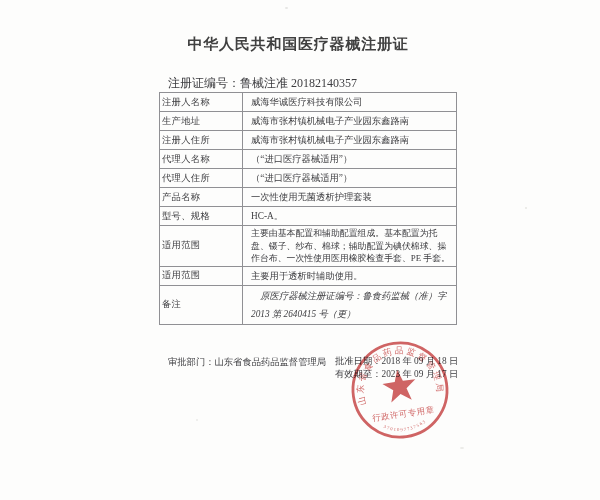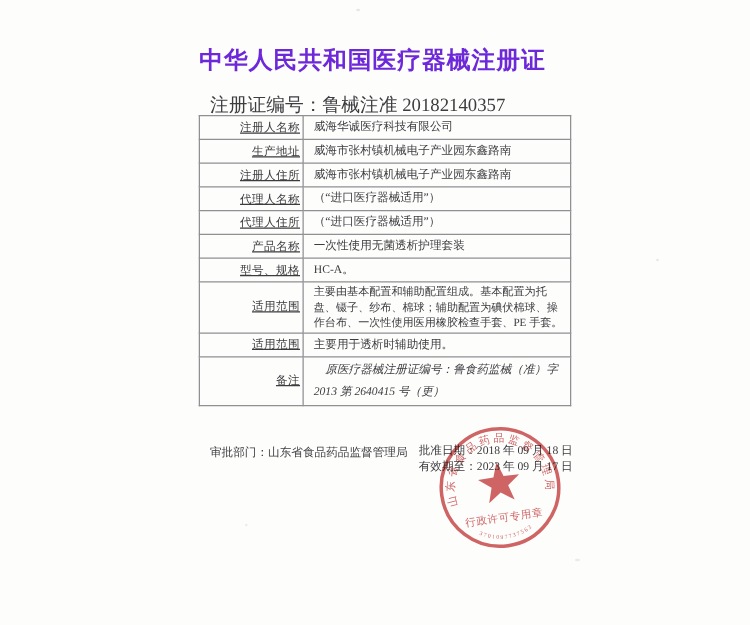--- a/index.html
+++ b/index.html
@@ -7,37 +7,37 @@
     width:600px; height:500px;
     background:#ffffff;
     font-family:"Liberation Serif","DejaVu Serif",serif;
   }
   .page {
     position:relative; width:600px; height:500px;
     background:#fdfdfc; color:#3d3d40; overflow:hidden;
   }
   .doc-title {
     position:absolute; left:159px; top:35px; width:278px;
-    text-align:center; font-size:19px; font-weight:bold;
-    letter-spacing:0.8px; color:#6d28d9; white-space:nowrap;
+    text-align:center; font-size:15px; font-weight:bold;
+    letter-spacing:0.8px; color:#404040; white-space:nowrap;
   }
   .regno-line {
     position:absolute; left:168px; top:75px;
-    font-size:15px; white-space:nowrap;
+    font-size:12px; white-space:nowrap;
   }
   table.cert {
     position:absolute; left:159px; top:92px; width:278px;
     border-collapse:collapse; table-layout:fixed;
   }
   table.cert td {
     border:1px solid #909094;
     font-size:9.3px; color:#3d3d40;
     vertical-align:middle; overflow:hidden;
   }
-  td.lbl { width:78px; text-align:right; padding:0 2px; letter-spacing:0.3px;text-decoration:underline; }
+  td.lbl { width:78px; text-align:left; padding:0 2px; letter-spacing:0.3px; }
   td.val { width:200px; padding:1px 5px 1px 8px; line-height:12.2px; }
   tr.r-single { height:19px; }
   tr.r-tall3 { height:39px; }
   tr.r-tall3 td.val { font-size:8.9px; line-height:12.6px; }
   tr.r-tall2 { height:38px; }
   tr.r-tall2 td.val { line-height:18px; text-indent:1em;font-style:italic; }
   .footer-dept {
     position:absolute; left:168px; top:356px;
     font-size:9.3px; white-space:nowrap;font-family:Liberation Mono, monospace;
   }

